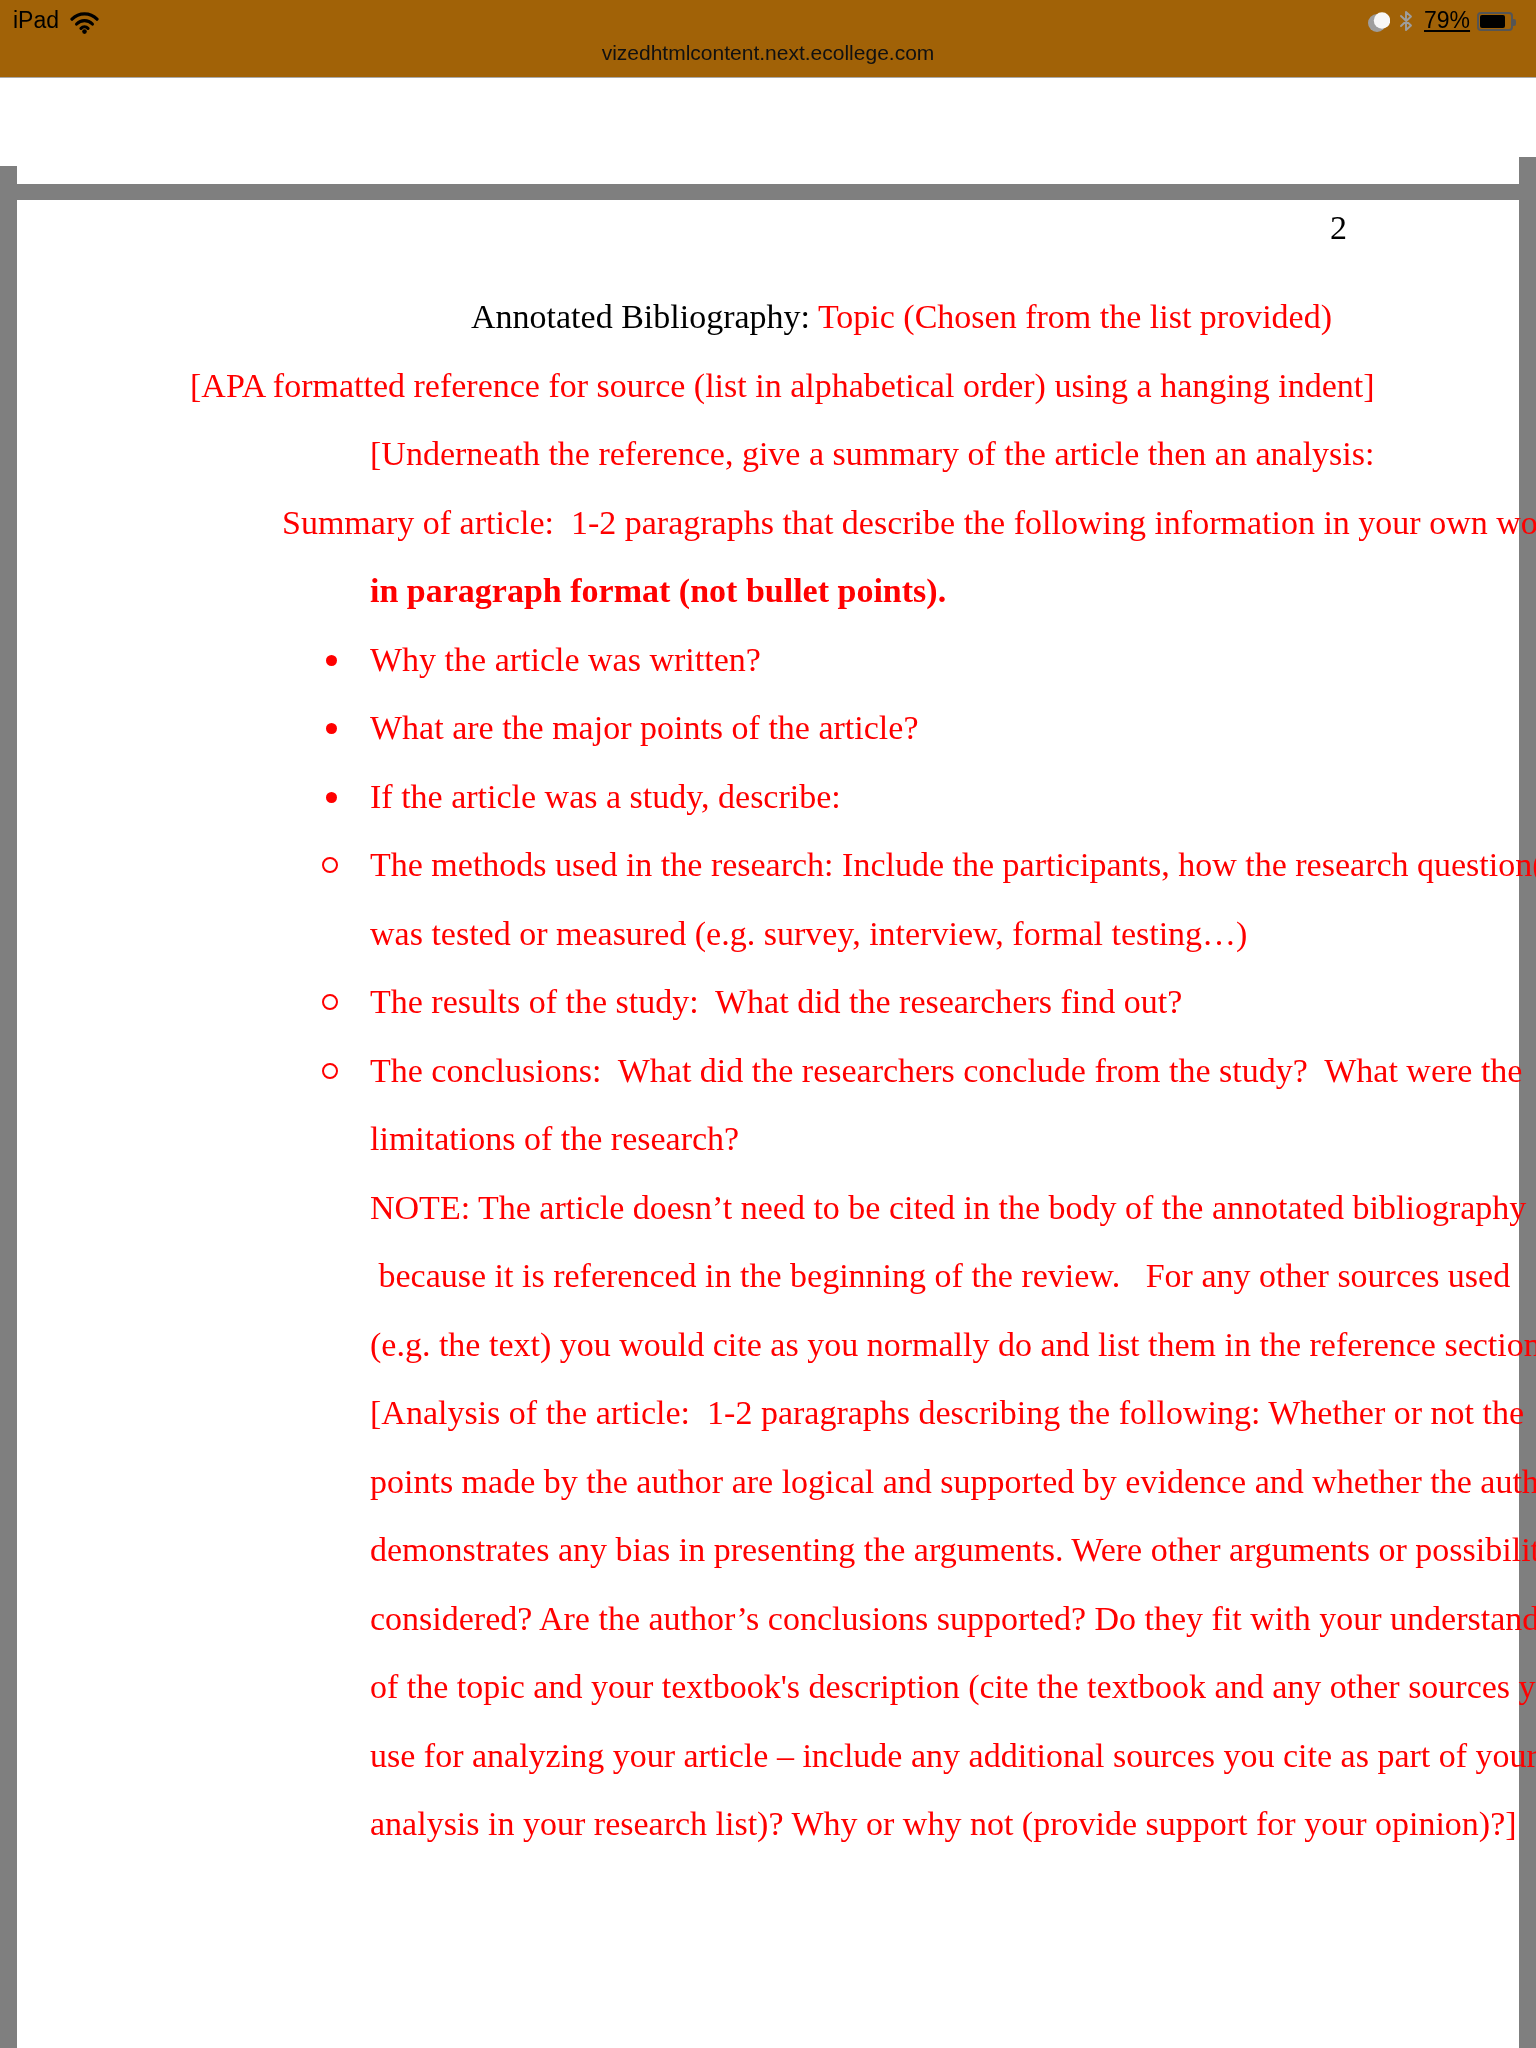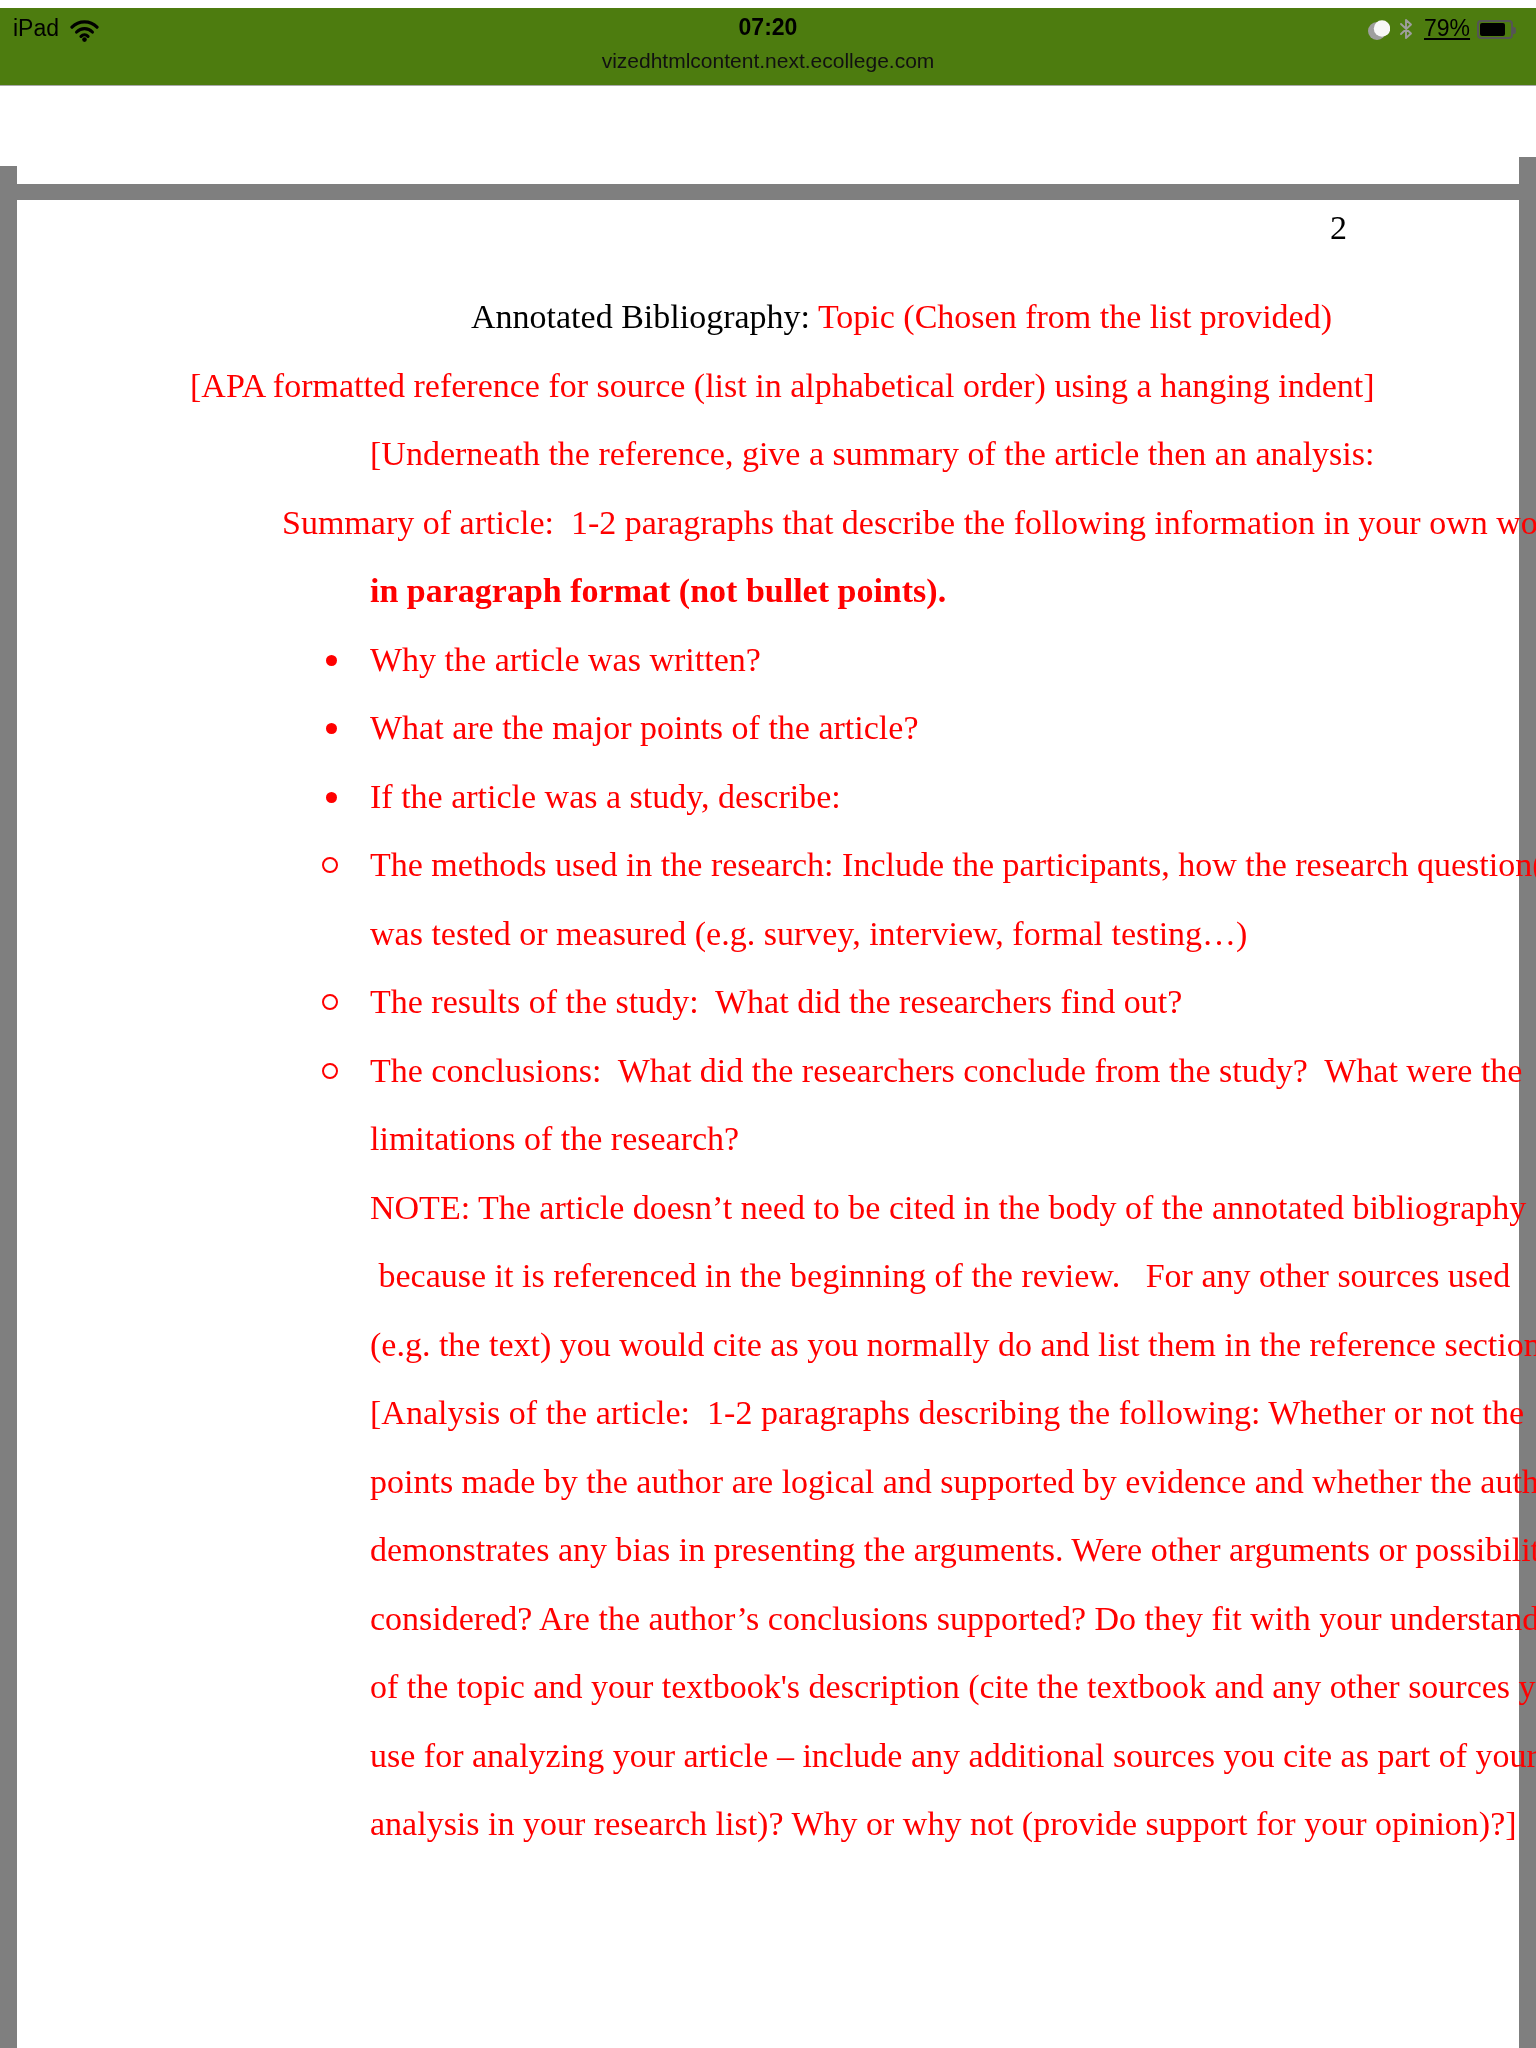--- a/index.html
+++ b/index.html
@@ -2,22 +2,22 @@
 <html><head>
 <meta charset="utf-8">
 <style>
   html,body{margin:0;padding:0;}
   body{
     width:1536px;height:2048px;position:relative;overflow:hidden;
     background:#ffffff;font-family:"Liberation Sans",sans-serif;
   }
   
   .top-bar{
-    position:absolute;left:0;top:8px;width:1536px;height:77px;
-    background:#4d7c0f;border-bottom:1px solid #a9a9a9;z-index:5;
+    position:absolute;left:0;top:0;width:1536px;height:77px;
+    background:#a16207;border-bottom:1px solid #a9a9a9;z-index:5;
   }
   .device-label{position:absolute;left:13px;top:7px;font-size:23px;color:#000;}
   .wifi{position:absolute;left:70px;top:11px;}
   .clock{position:absolute;left:0;top:6px;width:100%;text-align:center;font-size:23px;font-weight:600;color:#000;}
   .url-line{position:absolute;left:0;top:41px;width:100%;text-align:center;font-size:21px;color:#111;}
   .moon{position:absolute;left:1366px;top:11px;}
   .bt{position:absolute;left:1398px;top:10px;}
   .batt-pct{position:absolute;left:1424px;top:7px;font-size:23px;color:#000;text-decoration:underline;}
   .battery{position:absolute;left:1477px;top:12px;width:36px;height:19px;
     border:2px solid #555;border-radius:4px;box-sizing:border-box;}
@@ -46,21 +46,20 @@
 
   <span class="wifi">
     <svg width="29" height="23" viewBox="0 0 29 23">
       <path d="M2 8.2 A 17.5 17.5 0 0 1 27 8.2" fill="none" stroke="#000" stroke-width="3.2" stroke-linecap="round"></path>
       <path d="M6.6 13 A 11 11 0 0 1 22.4 13" fill="none" stroke="#000" stroke-width="3.2" stroke-linecap="round"></path>
       <path d="M11 17.3 A 5 5 0 0 1 18 17.3" fill="none" stroke="#000" stroke-width="3.2" stroke-linecap="round"></path>
       <circle cx="14.5" cy="20.6" r="2.3" fill="#000"></circle>
     </svg>
   </span>
 
-  <div class="clock">07:20</div>
   <div class="url-line">vizedhtmlcontent.next.ecollege.com</div>
 
   <span class="moon">
     <svg width="24" height="24" viewBox="0 0 24 24">
       <circle cx="11" cy="12" r="9" fill="#9e9e9e"></circle>
       <circle cx="16" cy="9.5" r="8.2" fill="#f7f7f7"></circle>
     </svg>
   </span>
 
   <span class="bt">

